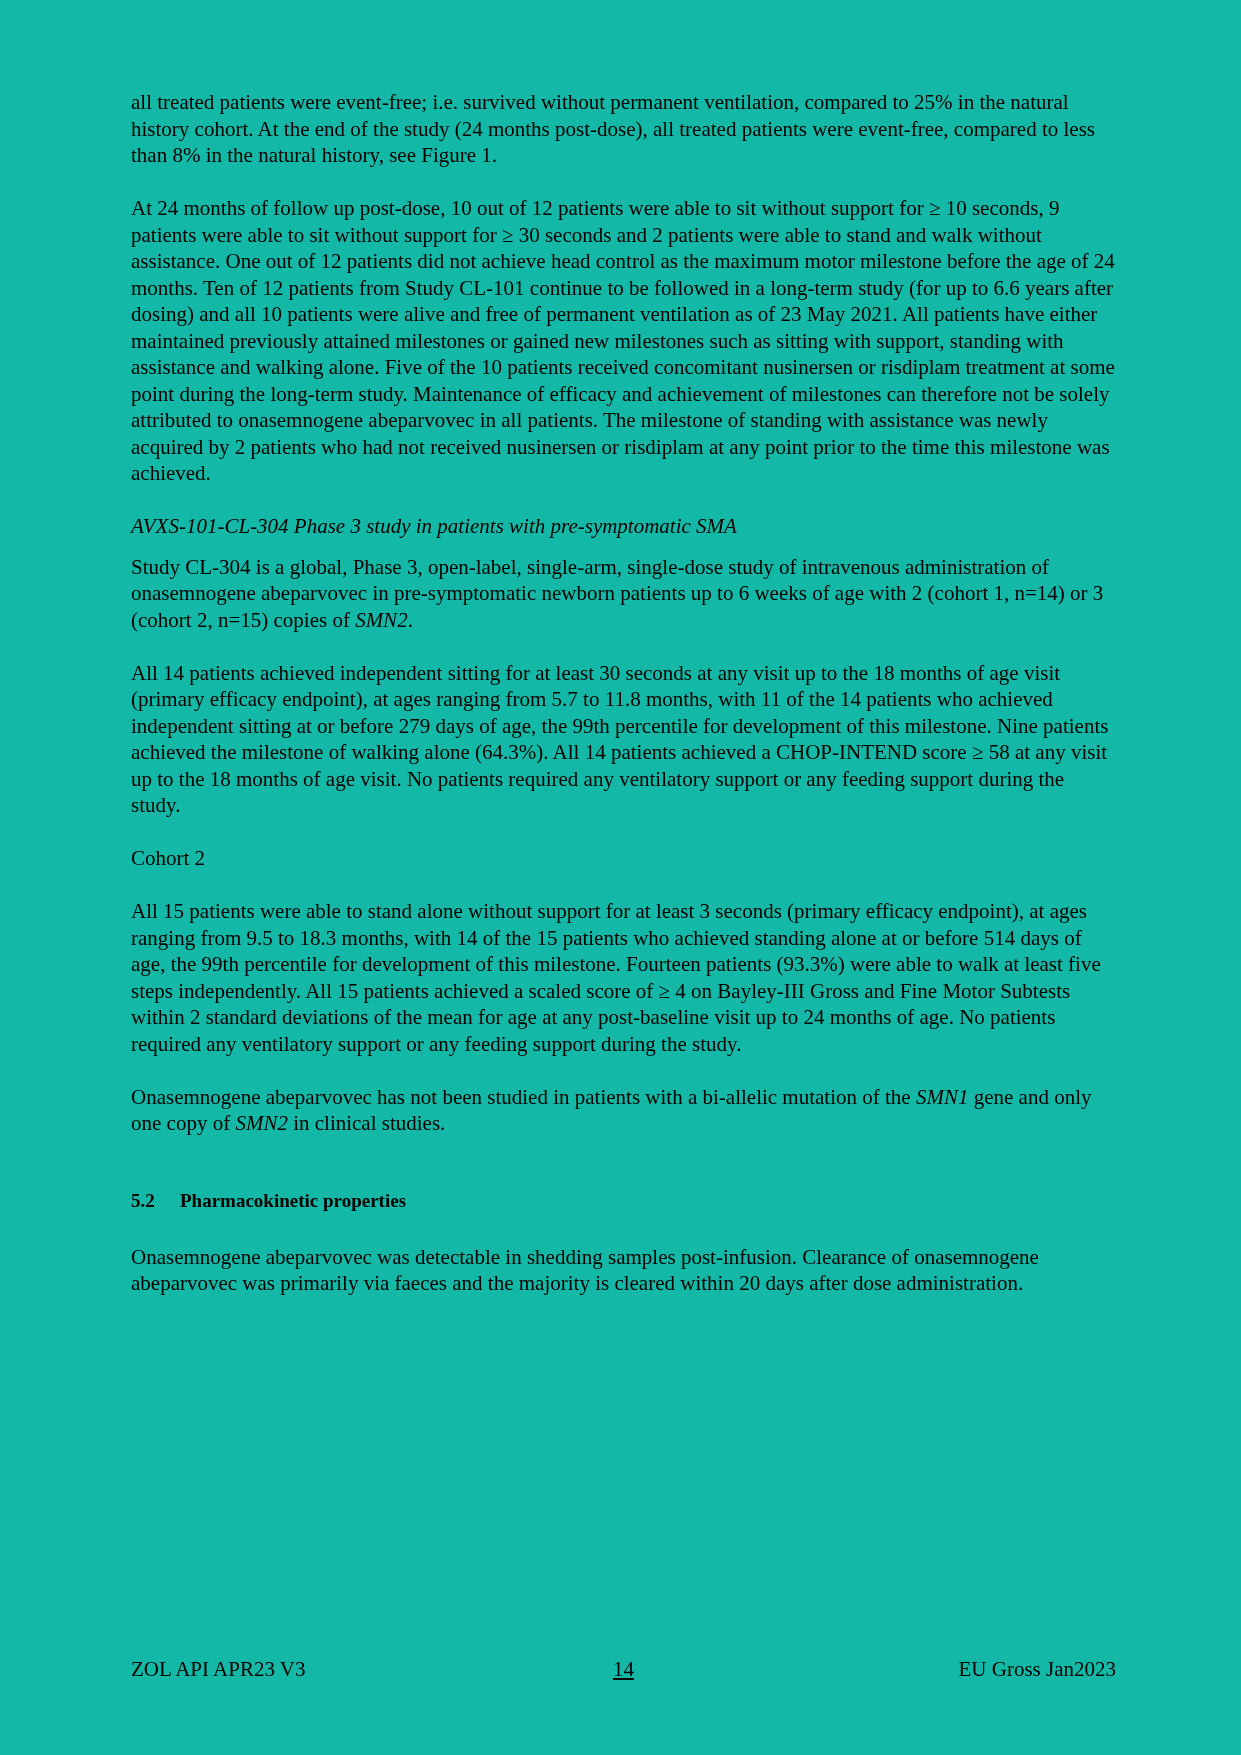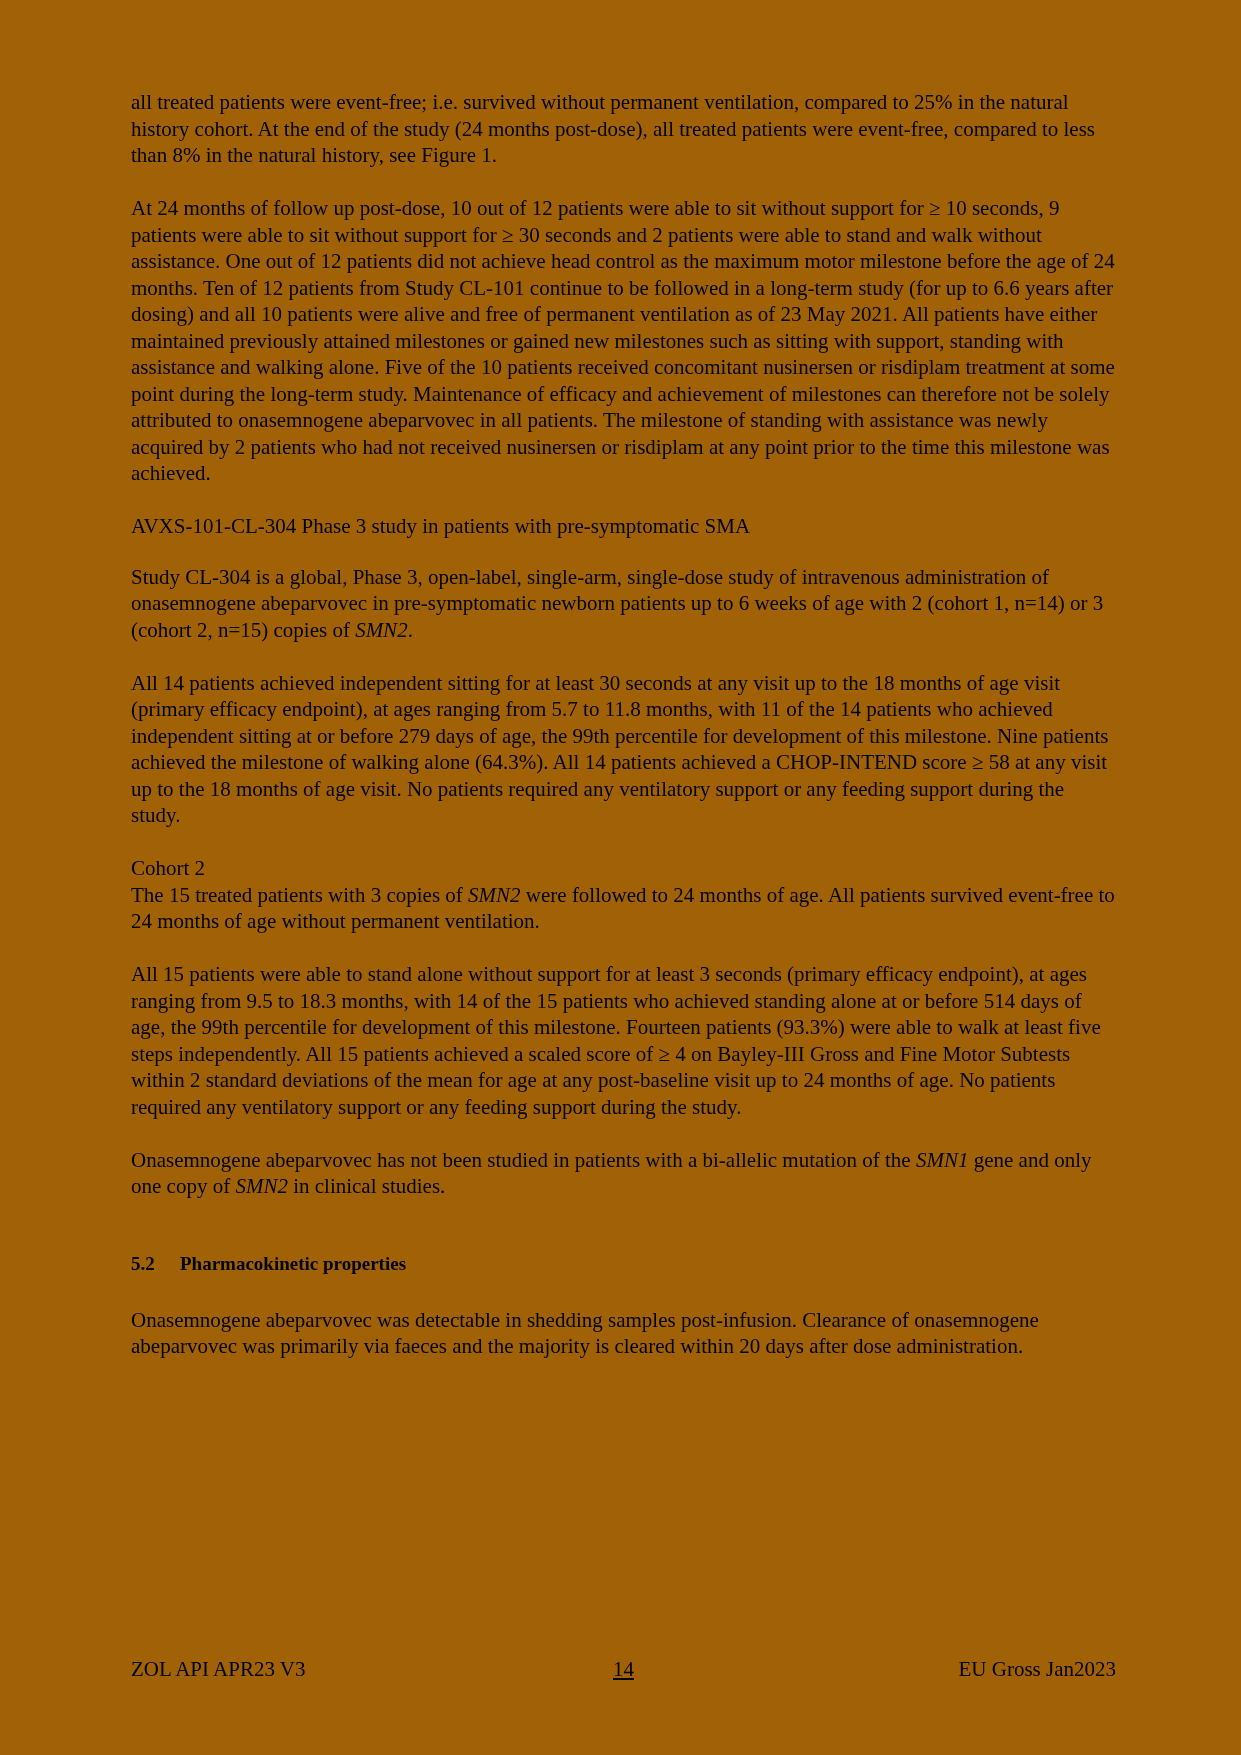--- a/index.html
+++ b/index.html
@@ -4,41 +4,42 @@
 <style>
   html, body {
     margin: 0;
     padding: 0;
     background: #ffffff;
   }
   .page {
     position: relative;
     width: 1241px;
     height: 1755px;
-    background: #a16207;
+    background: #14b8a6;
     font-family: "Liberation Serif", serif;
     font-size: 21px;
     line-height: 26.5px;
     color: #000000;
     overflow: hidden;
   }
   .content {
     position: absolute;
     left: 131px;
     top: 89px;
     width: 985px;
     text-align: left;
   }
   .para {
     margin: 0 0 26.5px 0;
   }
   .study-heading {
+    font-style: italic;
     font-weight: normal;
     font-size: 21px;
-    margin: 0 0 24px 0;
+    margin: 0 0 14px 0;
   }
   .gene {
     font-style: italic;
   }
   .section-heading {
     font-weight: bold;
     font-size: 19px;
     margin: 51px 0 29.5px 0;
   }
   .sec-num {
@@ -80,21 +81,20 @@
 
     <h3 class="study-heading">AVXS-101-CL-304 Phase 3 study in patients with pre-symptomatic SMA</h3>
 
     <p class="para"><span>Study CL-304 is a global, Phase 3, open-label, single-arm, single-dose study of intravenous administration of onasemnogene abeparvovec in pre-symptomatic newborn patients up to 6 weeks of age with 2 (cohort 1, n=14) or 3 (cohort 2, n=15) copies of </span><span class="gene">SMN2</span><span>.</span></p>
 
 
     <p class="para">All 14 patients achieved independent sitting for at least 30 seconds at any visit up to the 18 months of age visit (primary efficacy endpoint), at ages ranging from 5.7 to 11.8 months, with 11 of the 14 patients who achieved independent sitting at or before 279 days of age, the 99th percentile for development of this milestone. Nine patients achieved the milestone of walking alone (64.3%). All 14 patients achieved a CHOP-INTEND score ≥ 58 at any visit up to the 18 months of age visit. No patients required any ventilatory support or any feeding support during the study.</p>
 
     <div class="para">
       <div>Cohort 2</div>
-      <div><span>The 15 treated patients with 3 copies of </span><span class="gene">SMN2</span><span> were followed to 24 months of age. All patients survived event-free to 24 months of age without permanent ventilation.</span></div>
     </div>
 
     <p class="para">All 15 patients were able to stand alone without support for at least 3 seconds (primary efficacy endpoint), at ages ranging from 9.5 to 18.3 months, with 14 of the 15 patients who achieved standing alone at or before 514 days of age, the 99th percentile for development of this milestone. Fourteen patients (93.3%) were able to walk at least five steps independently. All 15 patients achieved a scaled score of ≥ 4 on Bayley-III Gross and Fine Motor Subtests within 2 standard deviations of the mean for age at any post-baseline visit up to 24 months of age. No patients required any ventilatory support or any feeding support during the study.</p>
 
     <p class="para"><span>Onasemnogene abeparvovec has not been studied in patients with a bi-allelic mutation of the </span><span class="gene">SMN1</span><span> gene and only one copy of </span><span class="gene">SMN2</span><span> in clinical studies.</span></p>
 
     <h2 class="section-heading"><span class="sec-num">5.2</span><span>Pharmacokinetic properties</span></h2>
 
 
     <p class="para">Onasemnogene abeparvovec was detectable in shedding samples post-infusion. Clearance of onasemnogene abeparvovec was primarily via faeces and the majority is cleared within 20 days after dose administration.</p>

